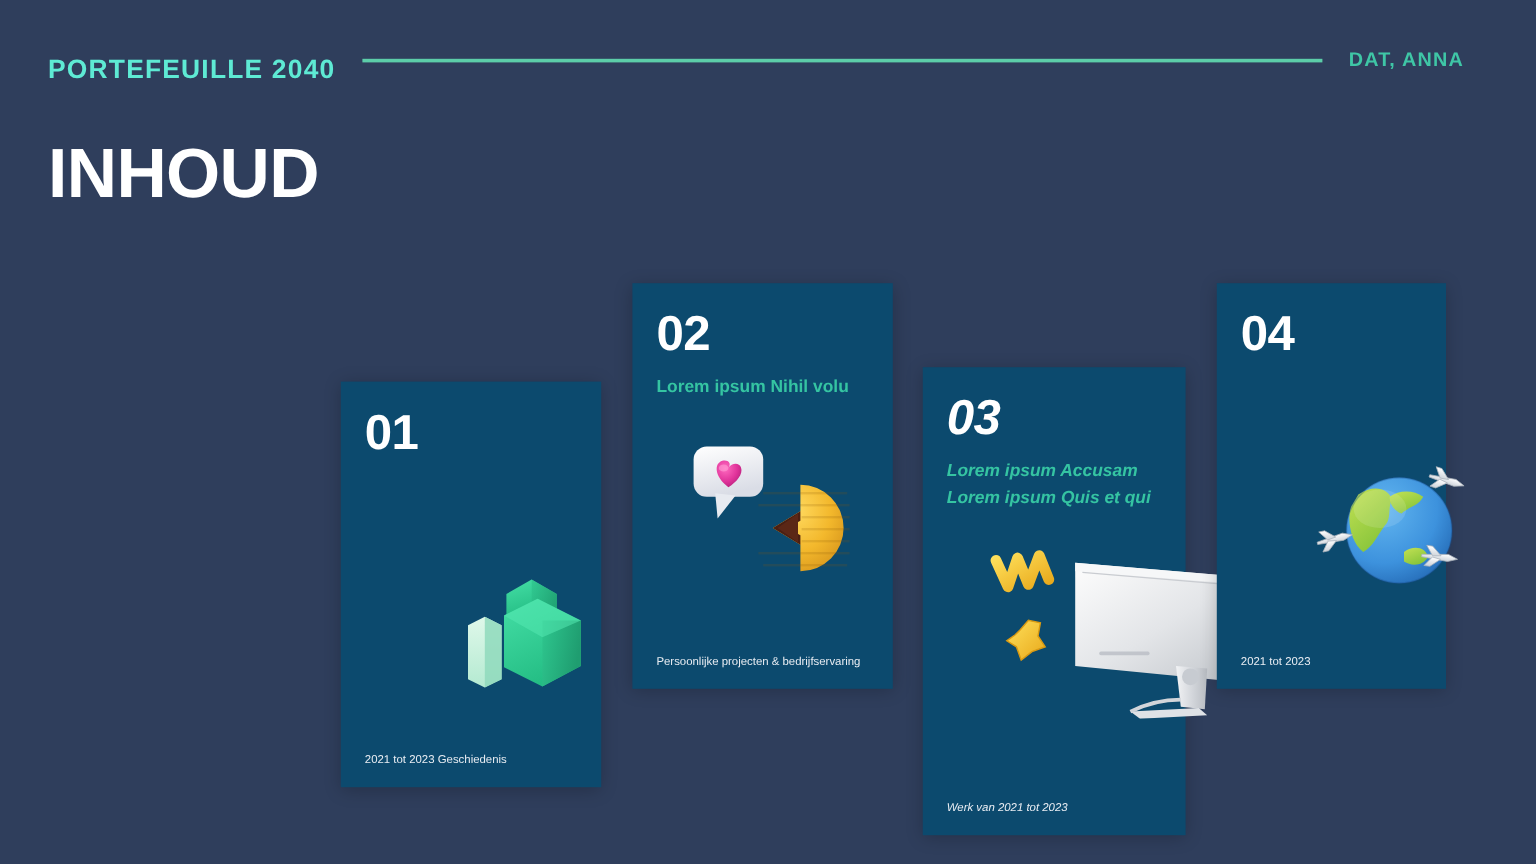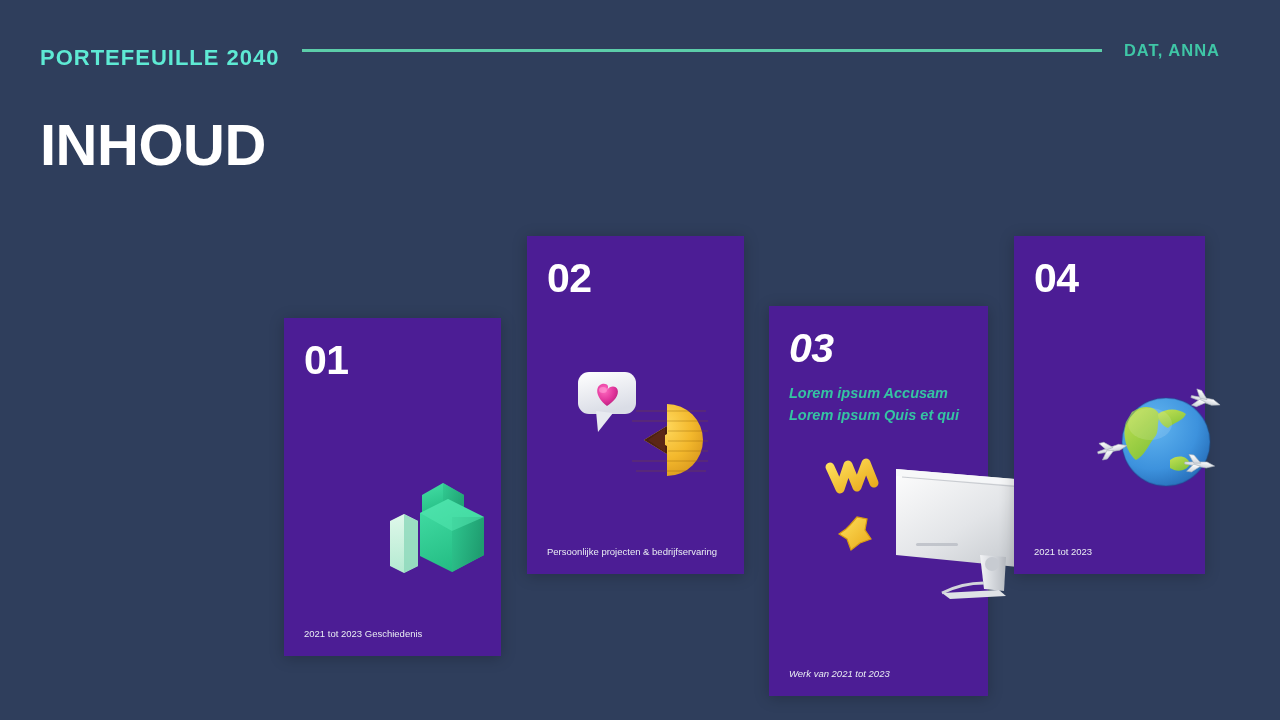--- a/index.html
+++ b/index.html
@@ -49,21 +49,21 @@
     color:#ffffff;
     font-size:58px;
     font-weight:bold;
     letter-spacing:-0.5px;
     line-height:1;
   }
 
   
   .card {
     position:absolute;
-    background:#4c1d95;
+    background:#0c4a6e;
     box-shadow:0 2px 14px rgba(0,0,0,0.22);
     overflow:visible;
   }
   .card-inner { position:relative; width:100%; height:100%; }
   .card-num {
     position:absolute; left:20px; top:22px;
     color:#ffffff;
     font-size:41px;
     font-weight:bold;
     line-height:1;
@@ -143,20 +143,21 @@
           <path d="M40 40 L68 26 L104 44 L72 58 Z" fill="#54e8b0" opacity="0.55"></path>
         </svg>
       </div>
       <div class="card-foot">2021 tot 2023 Geschiedenis</div>
     </div>
   </div>
 
   <div class="card" id="card-2">
     <div class="card-inner">
       <div class="card-num">02</div>
+      <div class="card-title">Lorem ipsum Nihil volu</div>
       <div class="art" id="art-2">
         <svg viewBox="0 0 155 130" width="155" height="130" aria-hidden="true">
           <defs>
             <radialGradient id="pm-fill" cx="0.35" cy="0.3" r="0.85">
               <stop offset="0" stop-color="#ffd95e"></stop>
               <stop offset="0.55" stop-color="#f3b82c"></stop>
               <stop offset="1" stop-color="#d4921a"></stop>
             </radialGradient>
             <linearGradient id="bub-fill" x1="0" y1="0" x2="0.3" y2="1">
               <stop offset="0" stop-color="#ffffff"></stop>

